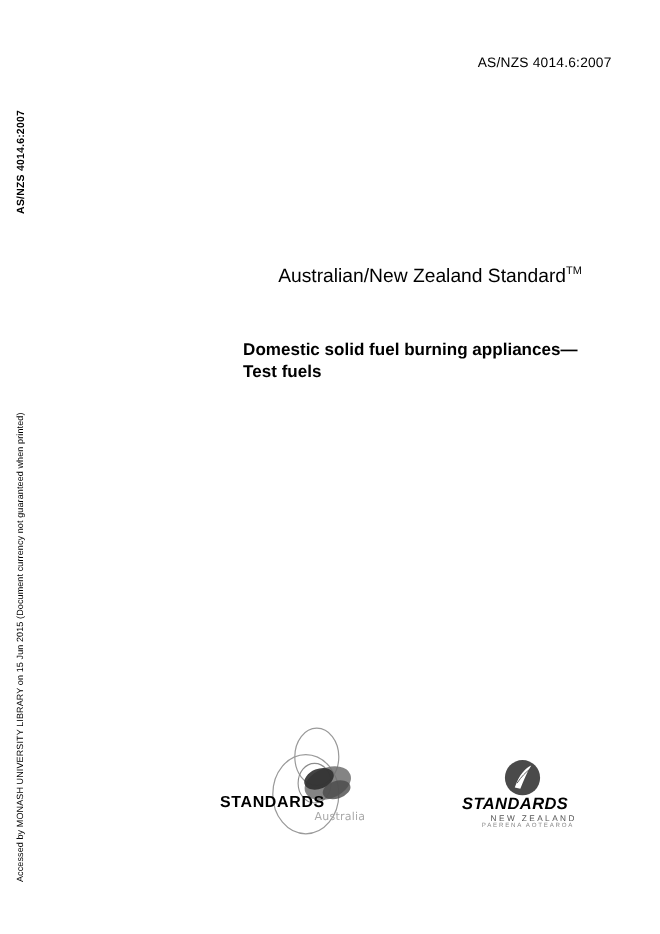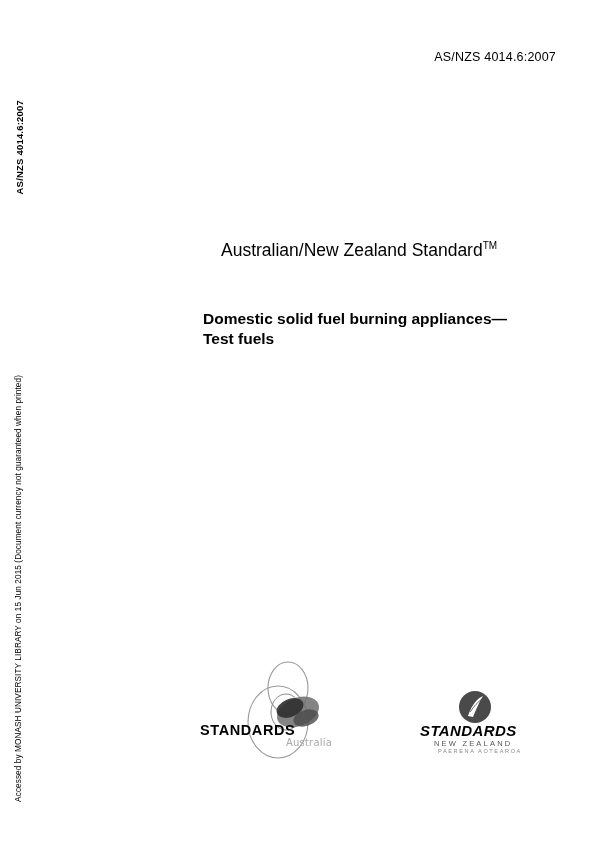--- a/index.html
+++ b/index.html
@@ -58,40 +58,41 @@
     letter-spacing: 0.1px;
     white-space: nowrap;
     transform-origin: left top;
     transform: rotate(-90deg) translate(-100%, 0);
     color: #000;
   }
 
   
   .title-block {
     position: absolute;
-    left: 221px;
+    left: 189px;
     top: 240px;
     width: 340px;
+    text-align: right;
   }
   .std-type {
     font-size: 17.5px;
     font-weight: normal;
     letter-spacing: 0px;
     line-height: 1.25;
     white-space: nowrap;
   }
   .std-type .tm {
     font-size: 10px;
     vertical-align: super;
     letter-spacing: 0;
   }
 
   .title-main {
     position: absolute;
-    left: 203px;
+    left: 221px;
     top: 309px;
     width: 330px;
     font-size: 15.5px;
     font-weight: bold;
     line-height: 1.32;
   }
 
   .title-part {
     position: absolute;
     left: 203px;
@@ -156,21 +157,21 @@
     left: 0px;
     top: 32px;
     font-size: 15px;
     font-weight: bold;
     font-style: italic;
     letter-spacing: 0.4px;
     color: #000;
   }
   .logo-nz-sub {
     position: absolute;
-    left: 14px;
+    left: 26px;
     top: 49px;
     font-size: 7.5px;
     letter-spacing: 2.2px;
     color: #555;
   }
   .logo-nz-sub2 {
     position: absolute;
     left: 18px;
     top: 58px;
     font-size: 5.6px;

